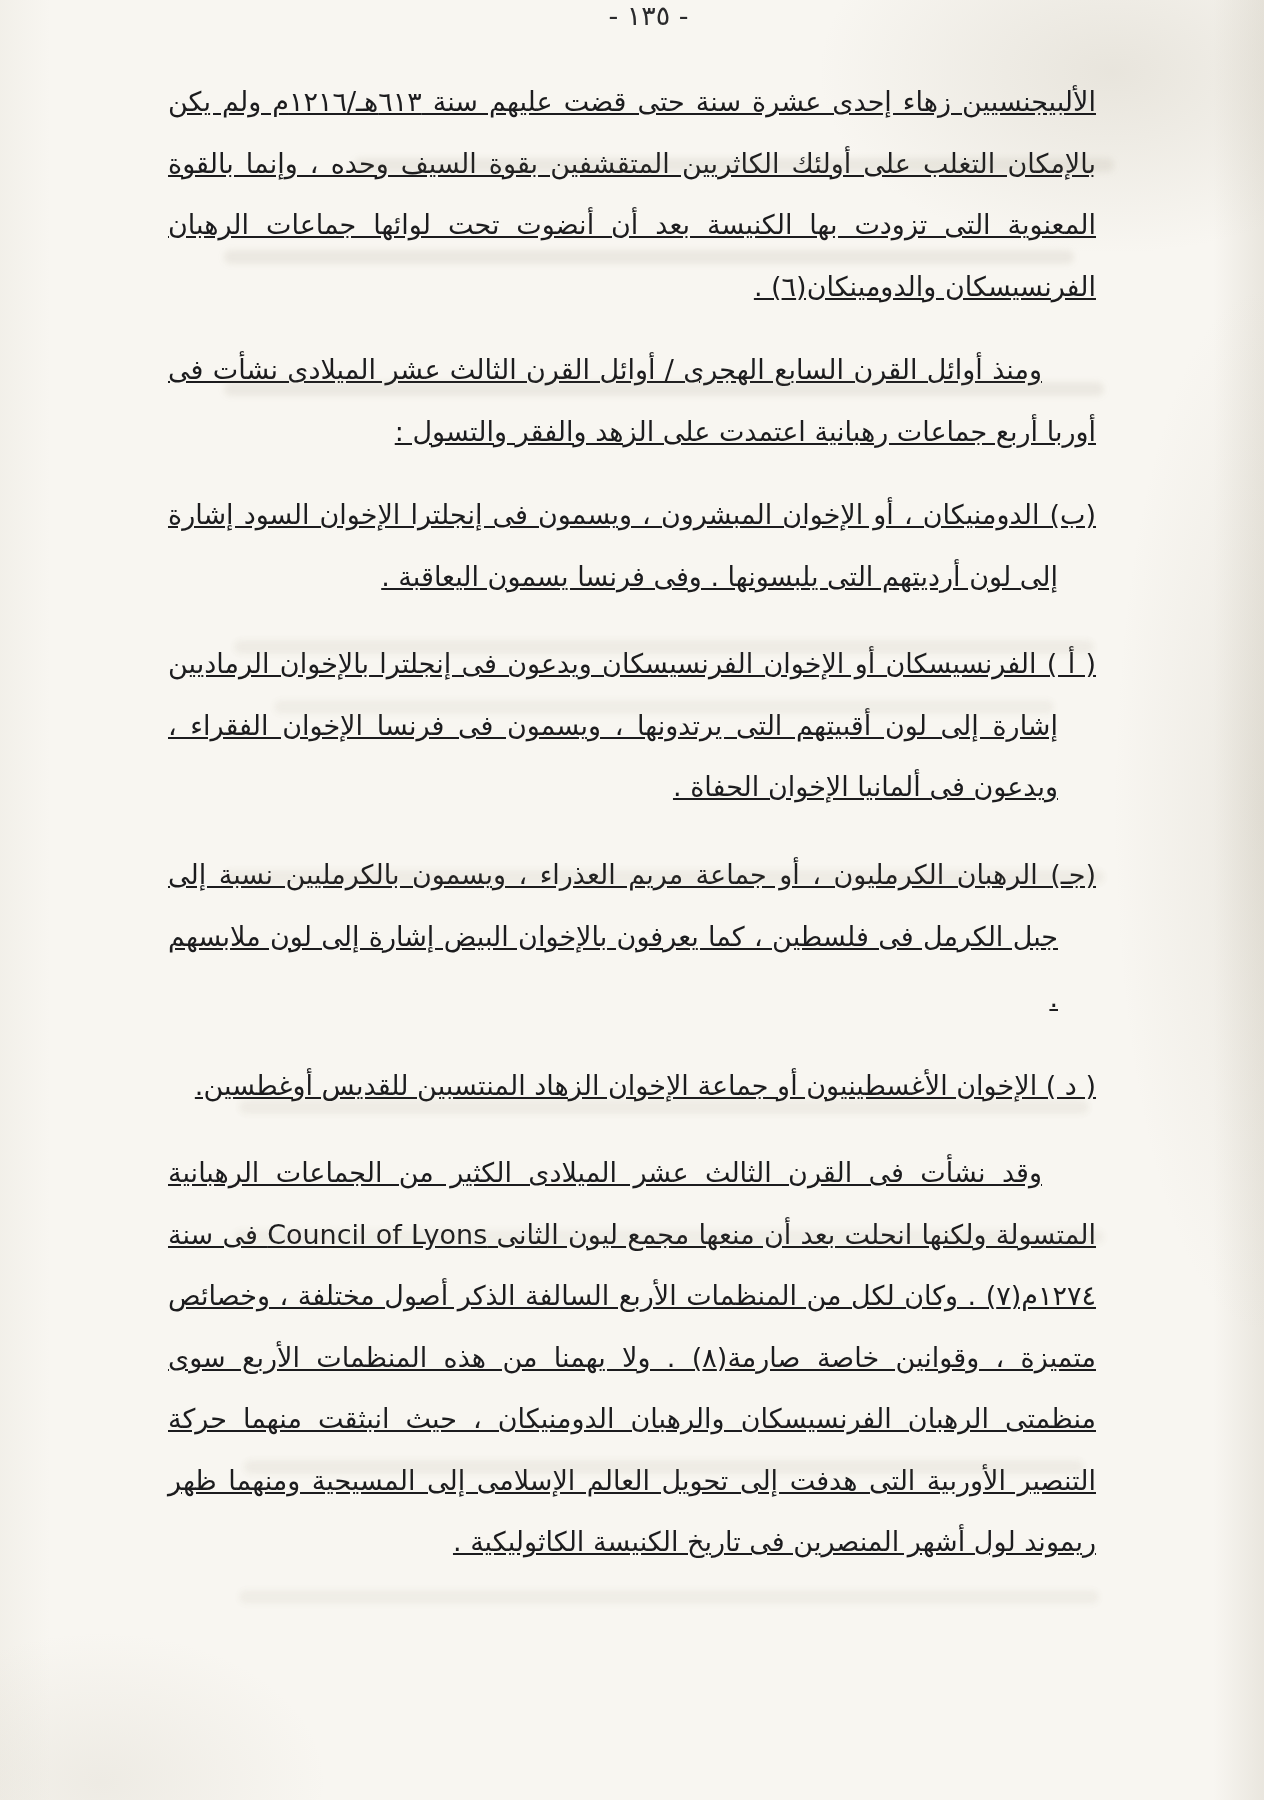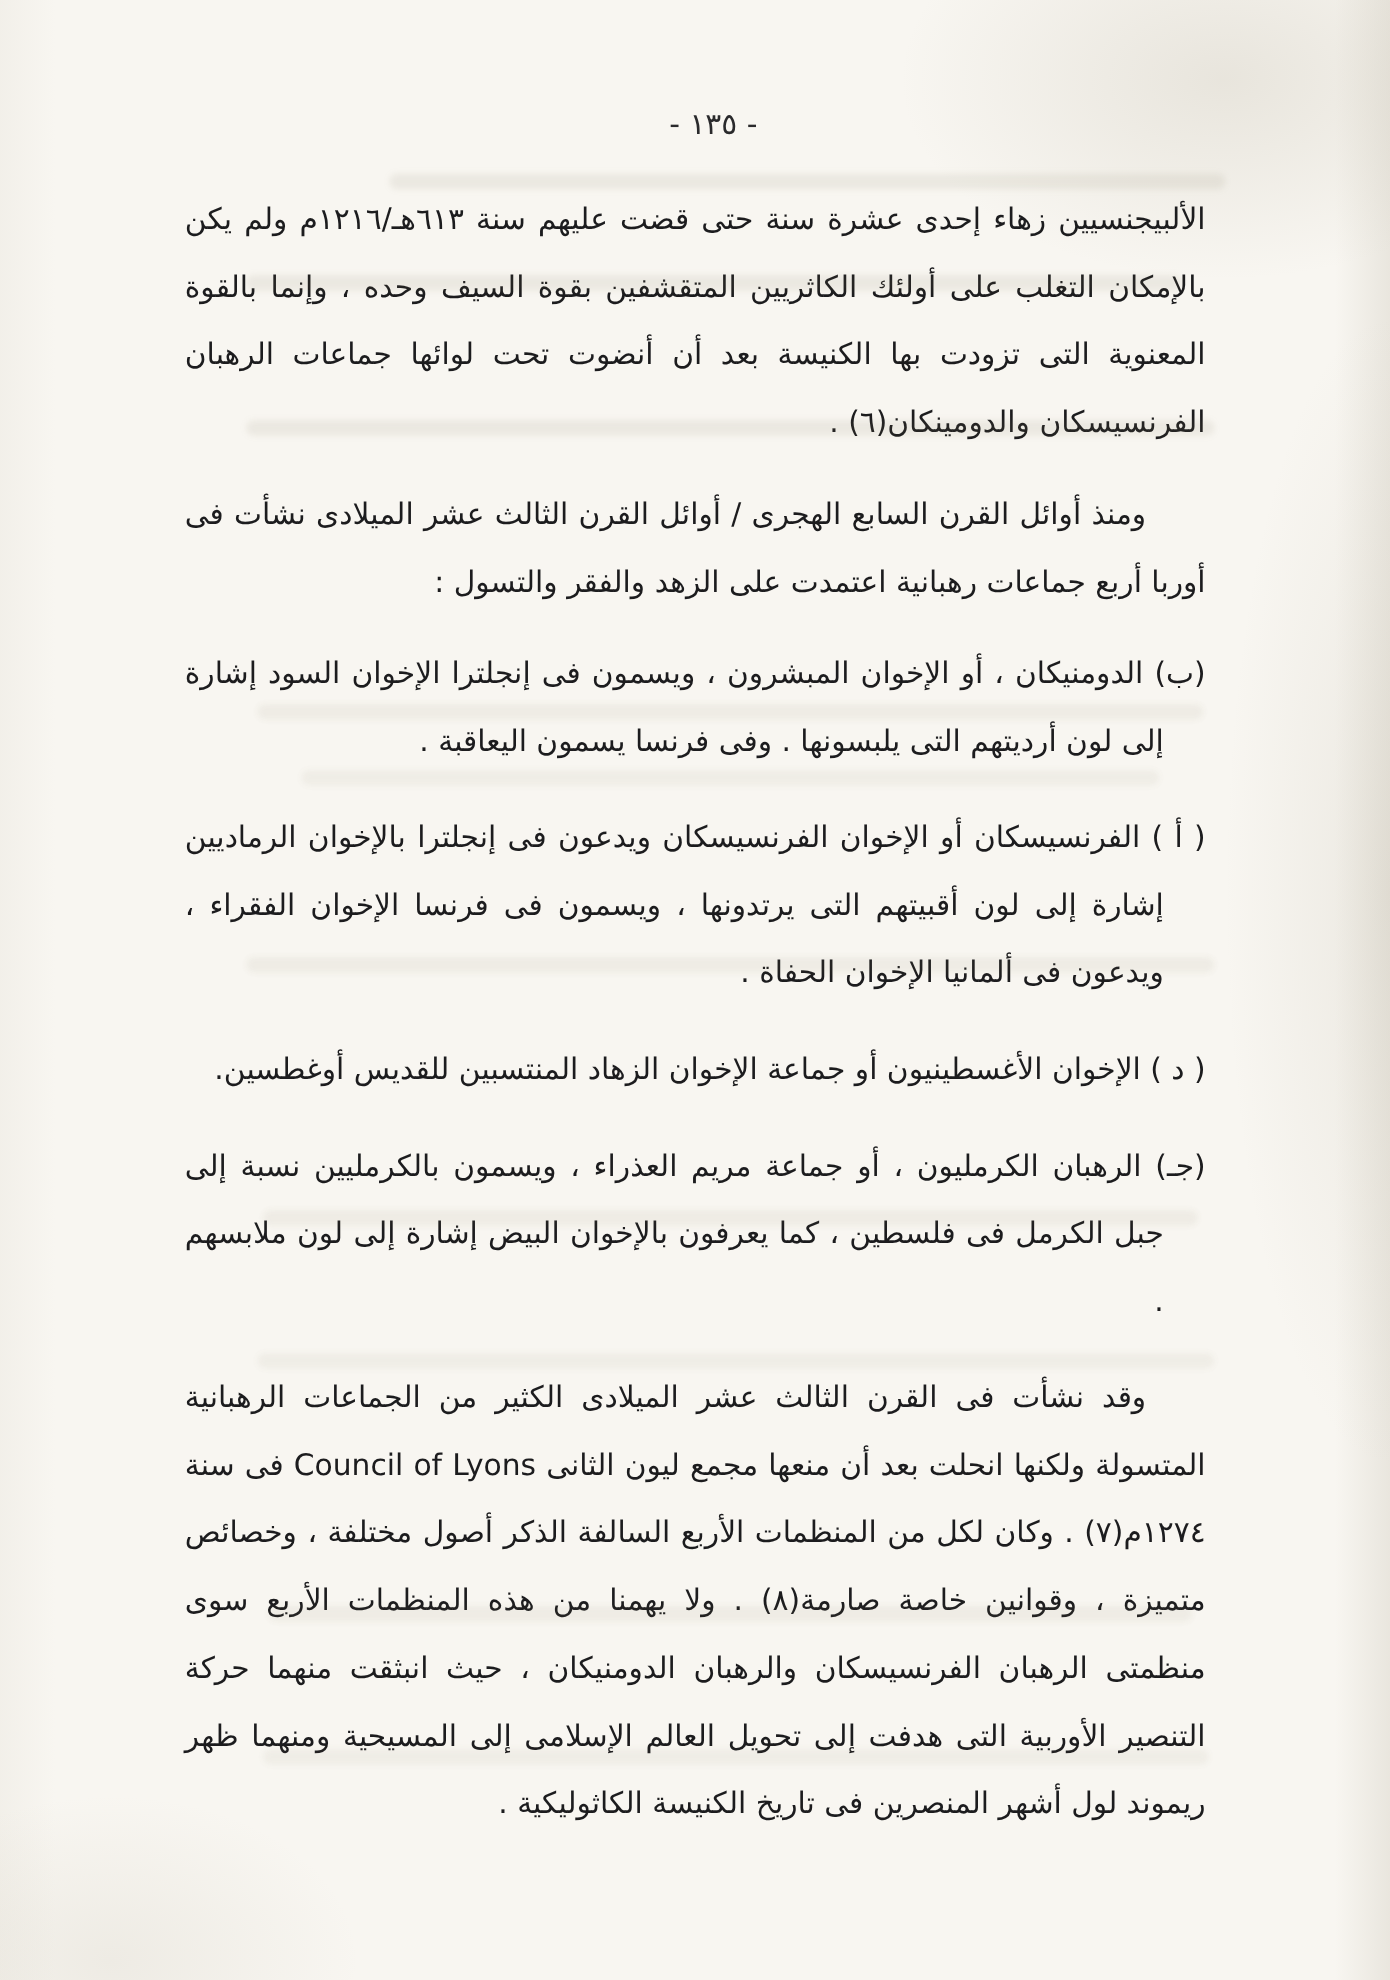--- a/index.html
+++ b/index.html
@@ -16,37 +16,36 @@
     color: #1c1c1e;
     font-family: "DejaVu Sans", sans-serif;
     background:
       radial-gradient(ellipse 420px 260px at 88% 4%, rgba(176,168,148,0.22), transparent 70%),
       radial-gradient(ellipse 200px 700px at 100% 45%, rgba(170,162,142,0.16), transparent 75%),
       radial-gradient(ellipse 300px 200px at 8% 99%, rgba(176,168,148,0.14), transparent 75%),
       linear-gradient(90deg, rgba(190,183,165,0.10) 0%, transparent 4%, transparent 96%, rgba(165,156,136,0.18) 100%),
       #f8f6f1;
   }
   .page-number {
-    padding-top: 98px;
     text-align: center;
     font-size: 27px;
     letter-spacing: 3px;
     color: #2a2a2c;
     margin-left: 33px;
   }
   main.body-text {
     direction: rtl;
     unicode-bidi: embed;
     padding: 40px 168px 0 150px;
     font-size: 27px;
     line-height: 2.28;
     text-align: justify;
     text-justify: inter-word;
   }
-  .para { margin: 0 0 22px 18px; }
+  .para { margin: 0 0 22px 18px; text-decoration: underline; }
   .para.indent-first { text-indent: 54px; }
   .para.hang {
     padding-right: 38px;
     text-indent: -38px;
     margin-bottom: 26px;
   }
   .para.last { margin-bottom: 0; }
   
   .ghost {
     position: absolute;
@@ -88,20 +87,20 @@
   <main class="body-text">
 
     <p class="para">الألبيجنسيين زهاء إحدى عشرة سنة حتى قضت عليهم سنة ٦١٣هـ/١٢١٦م ولم يكن بالإمكان التغلب على أولئك الكاثريين المتقشفين بقوة السيف وحده ، وإنما بالقوة المعنوية التى تزودت بها الكنيسة بعد أن أنضوت تحت لوائها جماعات الرهبان الفرنسيسكان والدومينكان(٦) .</p>
 
     <p class="para indent-first">ومنذ أوائل القرن السابع الهجرى / أوائل القرن الثالث عشر الميلادى نشأت فى أوربا أربع جماعات رهبانية اعتمدت على الزهد والفقر والتسول :</p>
 
     <p class="para hang">(ب) الدومنيكان ، أو الإخوان المبشرون ، ويسمون فى إنجلترا الإخوان السود إشارة إلى لون أرديتهم التى يلبسونها . وفى فرنسا يسمون اليعاقبة .</p>
 
     <p class="para hang">( أ ) الفرنسيسكان أو الإخوان الفرنسيسكان ويدعون فى إنجلترا بالإخوان الرماديين إشارة إلى لون أقبيتهم التى يرتدونها ، ويسمون فى فرنسا الإخوان الفقراء ، ويدعون فى ألمانيا الإخوان الحفاة .</p>
 
+    <p class="para hang">(جـ) الرهبان الكرمليون ، أو جماعة مريم العذراء ، ويسمون بالكرمليين نسبة إلى جبل الكرمل فى فلسطين ، كما يعرفون بالإخوان البيض إشارة إلى لون ملابسهم .</p>
+
     <p class="para hang">( د ) الإخوان الأغسطينيون أو جماعة الإخوان الزهاد المنتسبين للقديس أوغطسين.</p>
-
-    <p class="para hang">(جـ) الرهبان الكرمليون ، أو جماعة مريم العذراء ، ويسمون بالكرمليين نسبة إلى جبل الكرمل فى فلسطين ، كما يعرفون بالإخوان البيض إشارة إلى لون ملابسهم .</p>
 
     <p class="para indent-first last">وقد نشأت فى القرن الثالث عشر الميلادى الكثير من الجماعات الرهبانية المتسولة ولكنها انحلت بعد أن منعها مجمع ليون الثانى Council of Lyons فى سنة ١٢٧٤م(٧) . وكان لكل من المنظمات الأربع السالفة الذكر أصول مختلفة ، وخصائص متميزة ، وقوانين خاصة صارمة(٨) . ولا يهمنا من هذه المنظمات الأربع سوى منظمتى الرهبان الفرنسيسكان والرهبان الدومنيكان ، حيث انبثقت منهما حركة التنصير الأوربية التى هدفت إلى تحويل العالم الإسلامى إلى المسيحية ومنهما ظهر ريموند لول أشهر المنصرين فى تاريخ الكنيسة الكاثوليكية .</p>
 
   </main>
 </div>
 
 </body></html>

